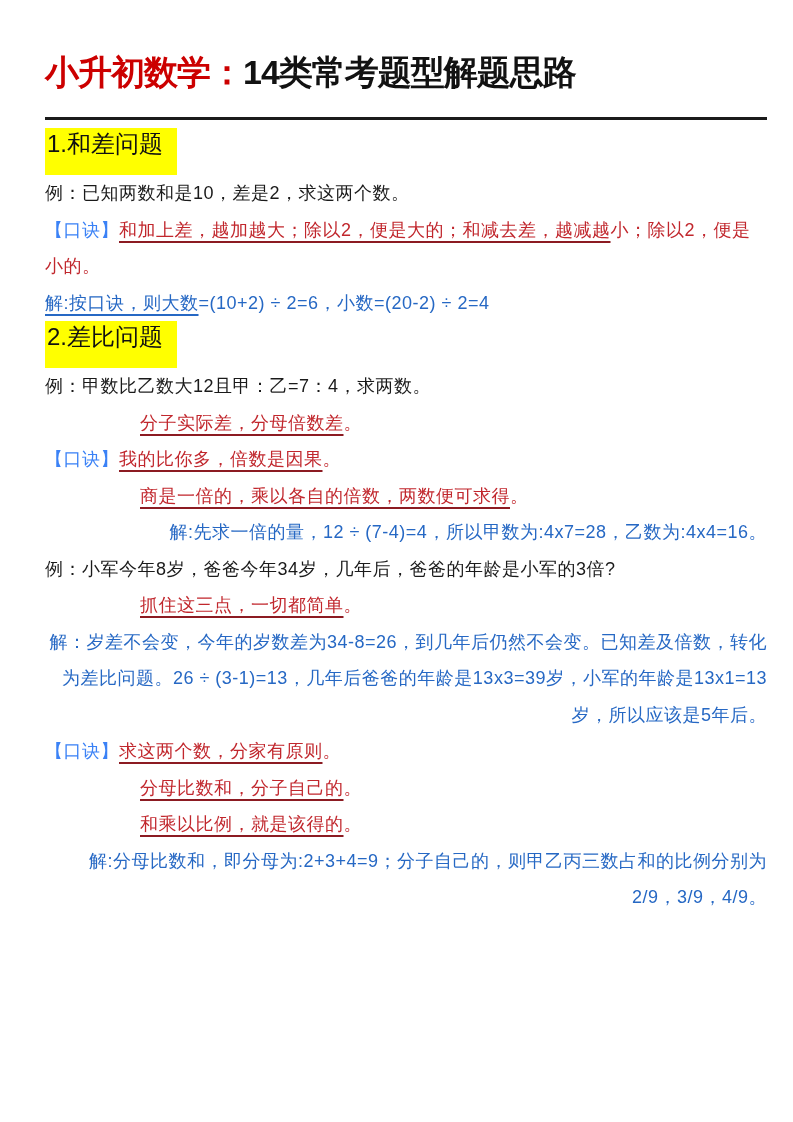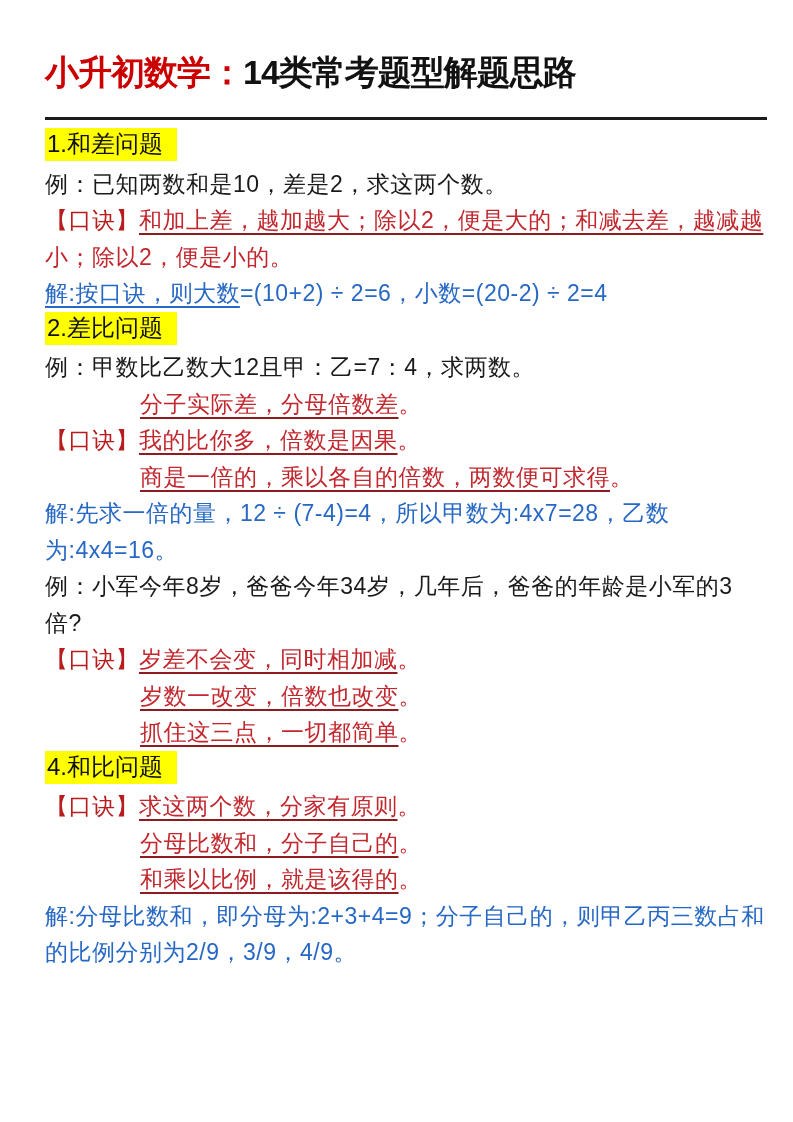--- a/index.html
+++ b/index.html
@@ -27,45 +27,45 @@
     line-height:64px;
     white-space:nowrap;
     padding-bottom:13px;
     border-bottom:3px solid #1b1b1b;
     margin-bottom:8px;
   }
   .doc-title .t-red{color:var(--title-red);}
   .doc-title .t-black{color:#121212;}
 
   .line{
-    font-size:23px;
+    font-size:18px;
     line-height:36.5px;
     letter-spacing:0.5px;
     color:var(--ink);
   }
   .heading-row{line-height:36.5px;}
   .heading{
     display:inline-block;
     background:var(--highlight);
     font-size:24px;
     line-height:30px;
-    padding:1px 14px 2px 2px;
+    padding:1px 14px 16px 2px;
     color:#111;
   }
   .red{color:var(--rhyme-red);}
-  .blue{color:var(--blue);}
+  .blue{color:var(--blue);text-align:right;}
   .u{
     text-decoration:underline;
     text-decoration-thickness:2px;
     text-underline-offset:5px;
   }
   .red.u{text-decoration-color:#8c1b22;text-align:right;}
   .blue.u{text-decoration-color:var(--blue);}
   .indent{padding-left:95px;}
-  .k-label{color:#b91c1c;}
+  .k-label{color:#3b82f6;}
 </style>
 </head>
 <body>
 
 <div class="page">
 
   <div class="doc-title">
     <span class="t-red">小升初数学：</span><span class="t-black">14类常考题型解题思路</span>
   </div>
 
@@ -84,29 +84,25 @@
     </div>
     <div class="line">例：甲数比乙数大12且甲：乙=7：4，求两数。</div>
     <div class="line indent"><span class="red u">分子实际差，分母倍数差</span><span class="red">。</span></div>
     <div class="line"><span class="k-label">【口诀】</span><span class="red u">我的比你多，倍数是因果</span><span class="red">。</span></div>
     <div class="line indent"><span class="red u">商是一倍的，乘以各自的倍数，两数便可求得</span><span class="red">。</span></div>
     <div class="line blue">解:先求一倍的量，12 ÷ (7-4)=4，所以甲数为:4x7=28，乙数为:4x4=16。</div>
   </section>
 
   <section>
     <div class="line">例：小军今年8岁，爸爸今年34岁，几年后，爸爸的年龄是小军的3倍?</div>
-    <div class="line"><span class="k-label">【口诀】</span><span class="red u">岁差不会变，同时相加减</span><span class="red">。</span></div>
-    <div class="line indent"><span class="red u">岁数一改变，倍数也改变</span><span class="red">。</span></div>
     <div class="line indent"><span class="red u">抓住这三点，一切都简单</span><span class="red">。</span></div>
+    <div class="line blue">解：岁差不会变，今年的岁数差为34-8=26，到几年后仍然不会变。已知差及倍数，转化为差比问题。26 ÷ (3-1)=13，几年后爸爸的年龄是13x3=39岁，小军的年龄是13x1=13岁，所以应该是5年后。</div>
   </section>
 
   <section>
-    <div class="heading-row">
-      <span class="heading">4.和比问题</span>
-    </div>
     <div class="line"><span class="k-label">【口诀】</span><span class="red u">求这两个数，分家有原则</span><span class="red">。</span></div>
     <div class="line indent"><span class="red u">分母比数和，分子自己的</span><span class="red">。</span></div>
     <div class="line indent"><span class="red u">和乘以比例，就是该得的</span><span class="red">。</span></div>
     <div class="line blue">解:分母比数和，即分母为:2+3+4=9；分子自己的，则甲乙丙三数占和的比例分别为2/9，3/9，4/9。</div>
 
   </section>
 
 </div>
 
 </body></html>

